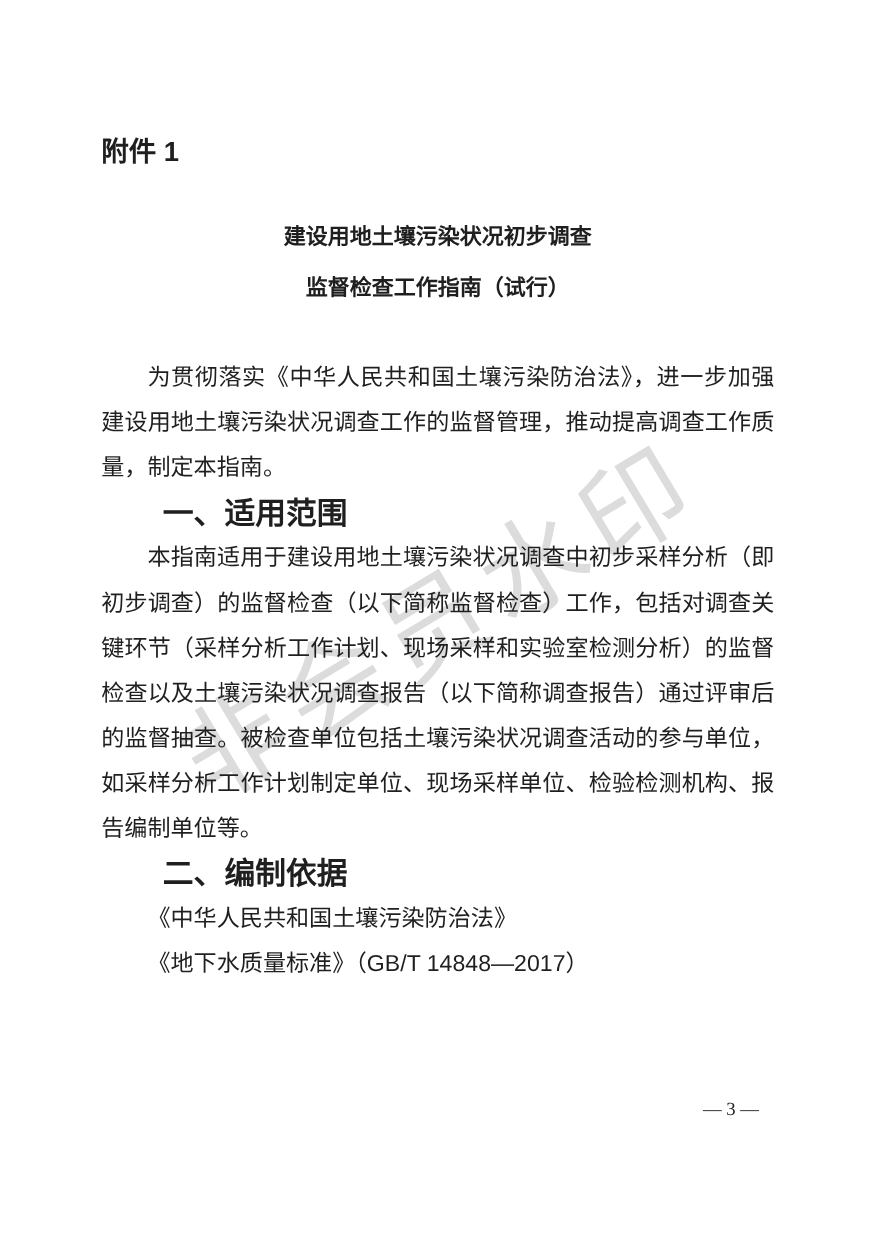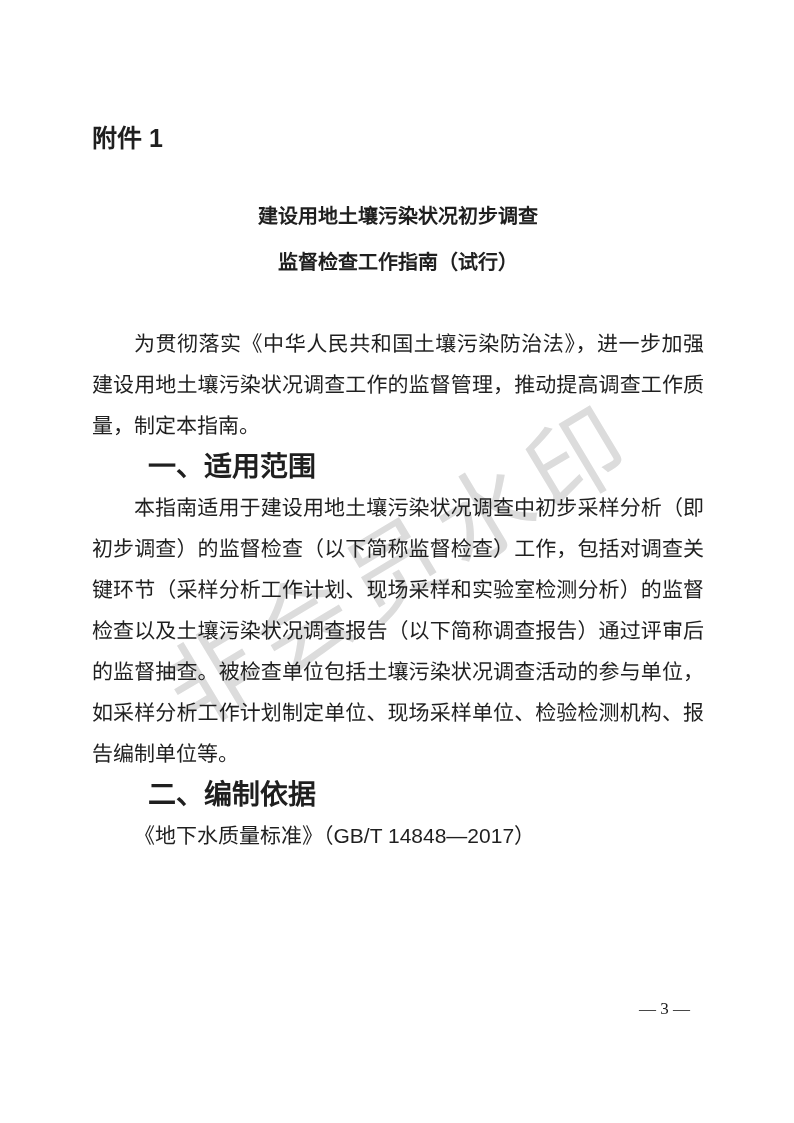--- a/index.html
+++ b/index.html
@@ -98,18 +98,19 @@
     <div>建设用地土壤污染状况初步调查</div>
     <div>监督检查工作指南（试行）</div>
   </div>
 
   <div class="doc-body">
 
   <div class="para">为贯彻落实《中华人民共和国土壤污染防治法》，进一步加强建设用地土壤污染状况调查工作的监督管理，推动提高调查工作质量，制定本指南。</div>
       <div class="heading">一、适用范围</div>
       <div class="para">本指南适用于建设用地土壤污染状况调查中初步采样分析（即初步调查）的监督检查（以下简称监督检查）工作，包括对调查关键环节（采样分析工作计划、现场采样和实验室检测分析）的监督检查以及土壤污染状况调查报告（以下简称调查报告）通过评审后的监督抽查。被检查单位包括土壤污染状况调查活动的参与单位，如采样分析工作计划制定单位、现场采样单位、检验检测机构、报告编制单位等。</div>
       <div class="heading">二、编制依据</div>
+      <div class="para">《中华人民共和国土壤污染防治法》</div>
       <div class="para">《地下水质量标准》（GB/T 14848—2017）</div>
     </div>
 
   <div class="page-number">— 3 —</div>
 
 </div>
 
 </body></html>

